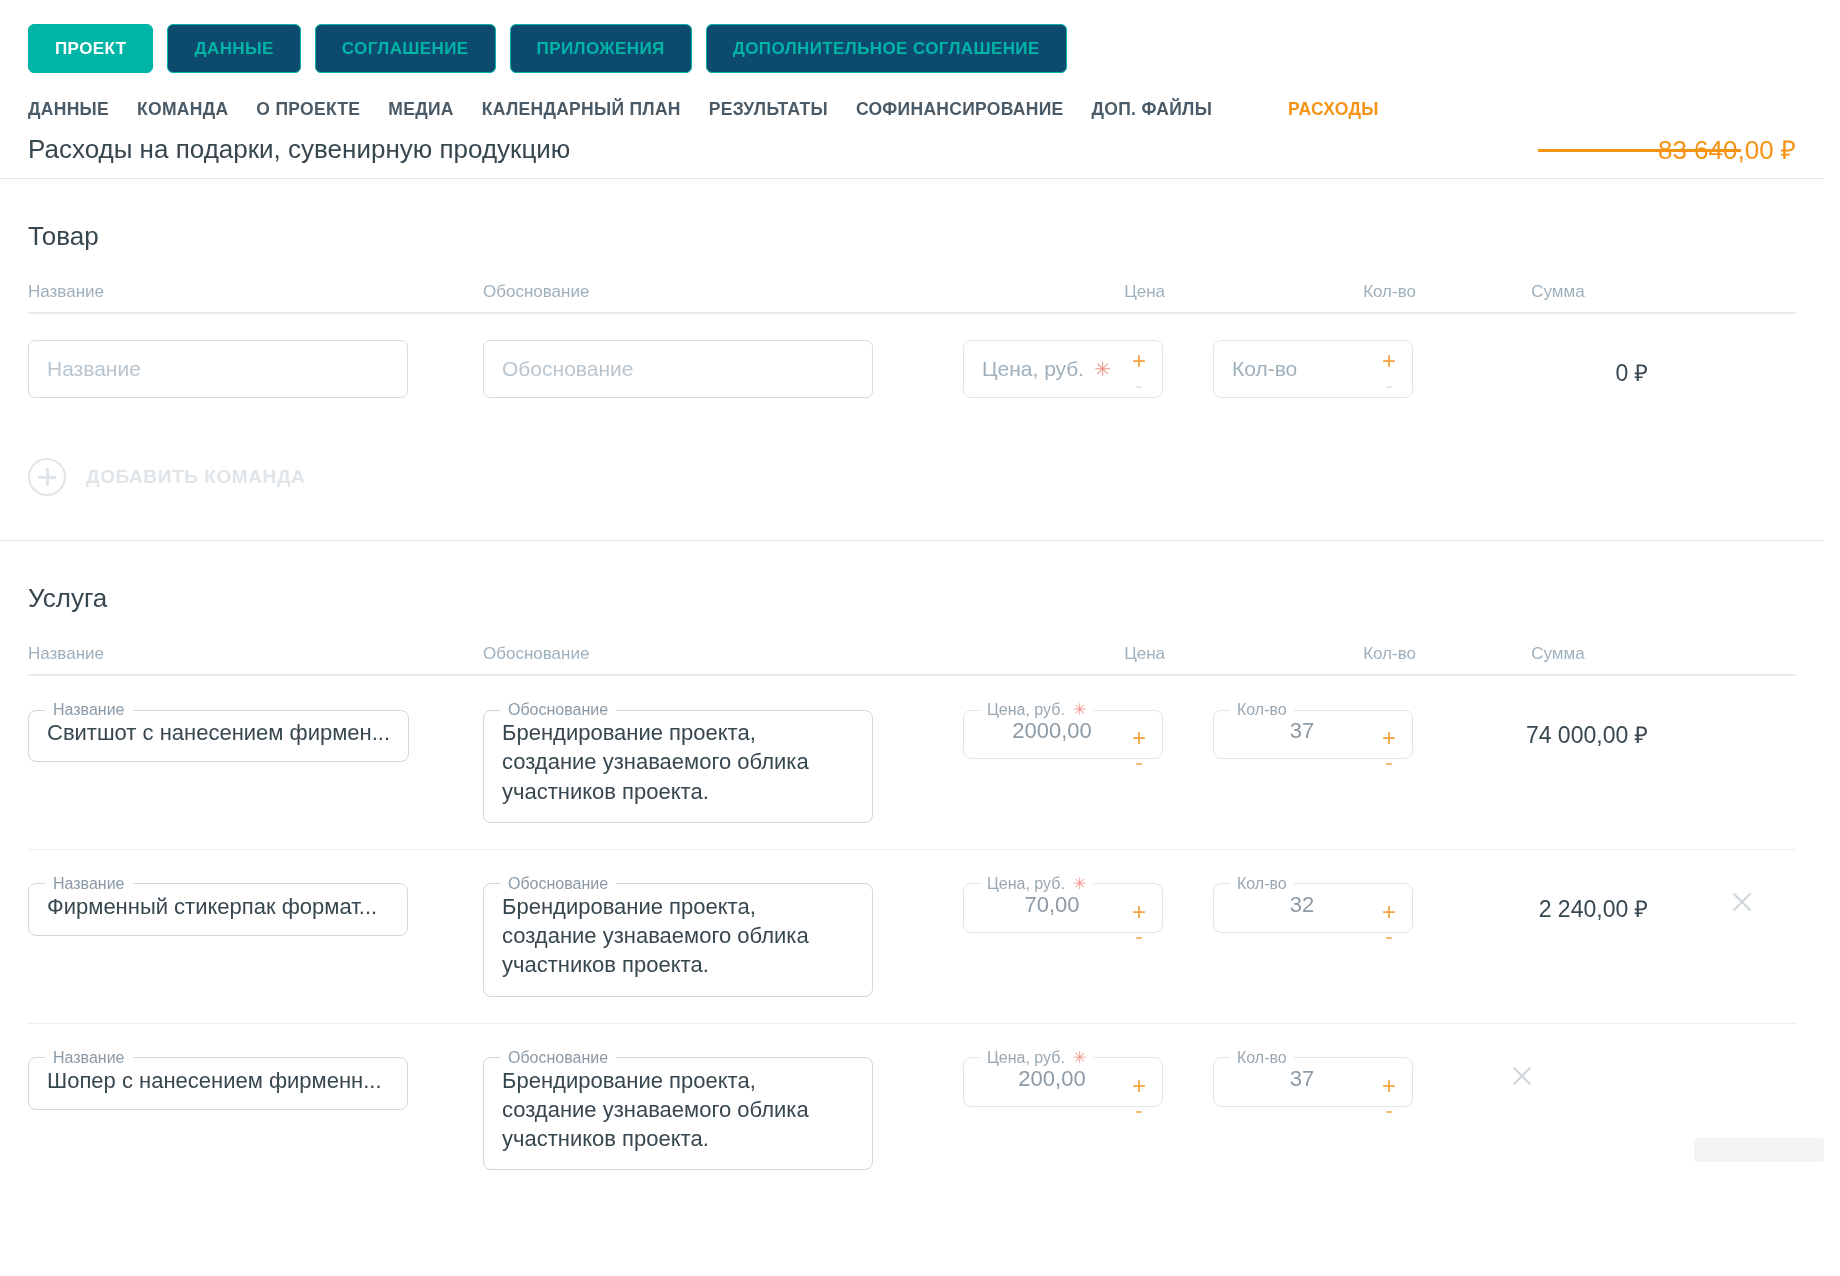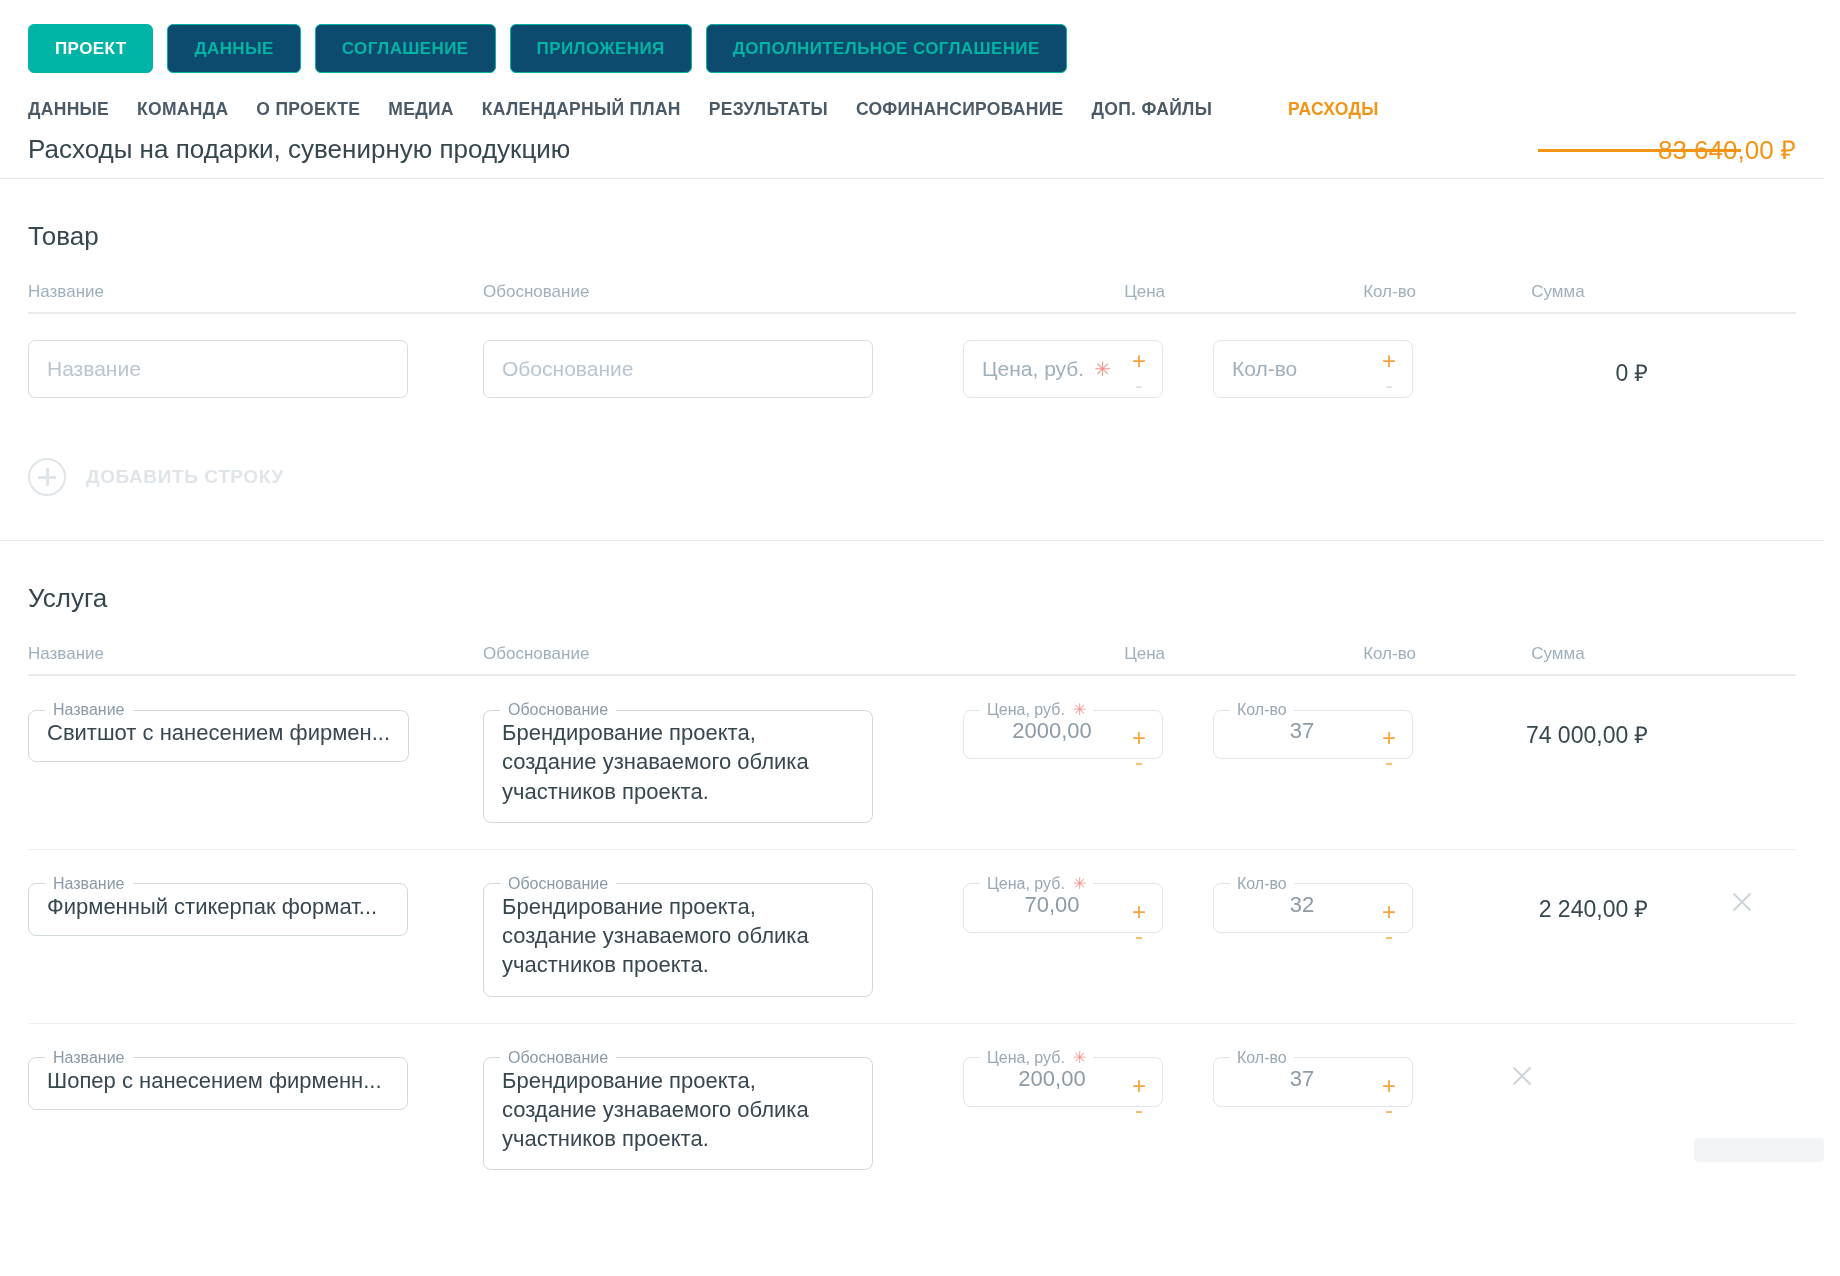--- a/index.html
+++ b/index.html
@@ -331,21 +331,21 @@
             <div class="minus">-</div>
           </div>
         </div>
       </div>
       <div class="sumcell">0 ₽</div>
       <div class="delcell"></div>
     </div>
 
     <div class="addrow">
       <div class="circle"></div>
-      <div class="lbl">ДОБАВИТЬ СТРОКУ</div>
+      <div class="lbl">ДОБАВИТЬ КОМАНДА</div>
     </div>
   </div>
 
   <div class="thick-sep"></div>
 
   <div class="section">
     <div class="section-title">Услуга</div>
 
     <div class="thead">
       <div class="th c-name">Название</div>

